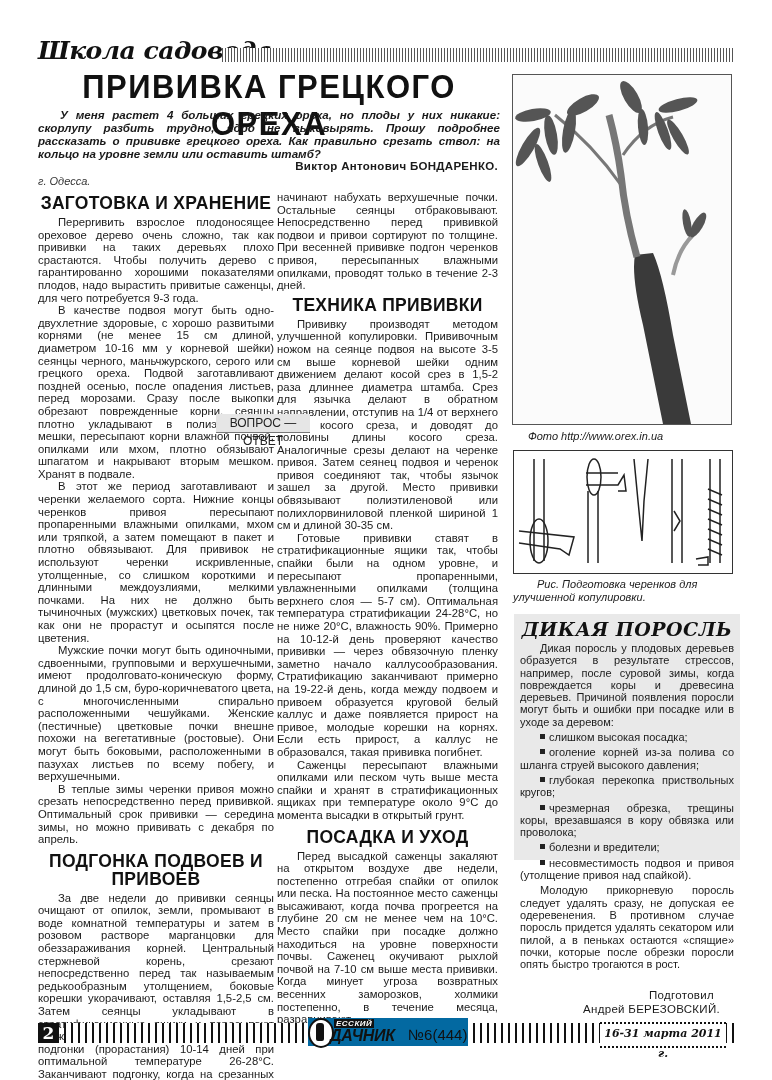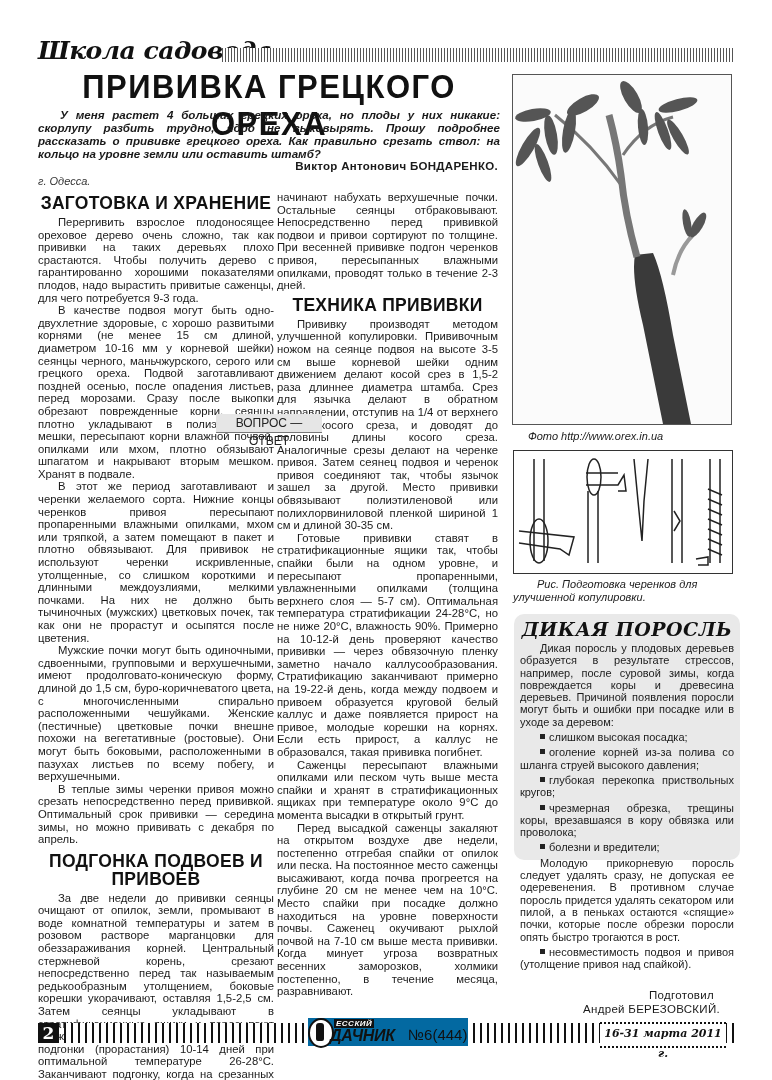--- a/index.html
+++ b/index.html
@@ -10,26 +10,26 @@
      background:repeating-linear-gradient(90deg,#555 0 1px,#fff 1px 3px); }
   .headline { left:38px; top:70px; width:462px; text-align:center; font-family:"Liberation Sans", sans-serif; font-weight:bold; font-size:31px; letter-spacing:1.5px; transform:scaleY(1.05); color:#111; }
   .lead { left:38px; top:108px; width:462px; font-family:"Liberation Sans", sans-serif; font-style:italic; font-weight:bold; font-size:11.6px; line-height:13px; text-align:justify; text-indent:22px; color:#1a1a1a; }
   .lead-author { left:200px; top:160px; width:298px; text-align:right; font-family:"Liberation Sans", sans-serif; font-weight:bold; font-size:11.5px; letter-spacing:0.3px; }
   .city { left:38px; top:175px; font-family:"Liberation Sans", sans-serif; font-style:italic; font-size:11px; color:#333; }
   .col { font-family:"Liberation Sans", sans-serif; font-size:11.3px; line-height:12.6px; text-align:justify; color:#1b1b1b; }
   .col p { margin:0; text-indent:20px; }
   .col h2 { margin:2px 0 4px 0; text-align:center; font-family:"Liberation Sans", sans-serif; font-weight:bold; font-size:17.5px; line-height:18px; letter-spacing:0.3px; color:#111; }
   .col1 { left:38px; top:192px; width:236px; }
   .col2 { left:277px; top:191px; width:221px; }
-  .qa-badge { left:216px; top:414px; width:106px; height:18px; background:#e6e6e6; border-bottom:1.5px solid #777; font-family:"Liberation Sans", sans-serif; font-size:12px; text-align:center; line-height:18px; color:#222; }
+  .qa-badge { left:216px; top:414px; width:94px; height:18px; background:#e6e6e6; border-bottom:1.5px solid #777; font-family:"Liberation Sans", sans-serif; font-size:12px; text-align:center; line-height:18px; color:#222; }
   .photo { left:512px; top:74px; width:218px; height:349px; border:1.3px solid #555; background:#fbfbfb; overflow:hidden; }
   .photo-caption { left:528px; top:430px; font-family:"Liberation Sans", sans-serif; font-style:italic; font-size:11px; color:#222; }
   .drawing { left:513px; top:450px; width:218px; height:122px; border:1.3px solid #333; background:#fff; overflow:hidden; }
   .drawing-caption { left:513px; top:578px; width:222px; font-family:"Liberation Sans", sans-serif; font-style:italic; font-size:11px; line-height:12.6px; text-indent:24px; color:#222; }
-  .sidebar { left:514px; top:614px; width:214px; height:236px; padding:4px 6px 6px 6px; background:#e9e9e9; border-radius:10px; }
+  .sidebar { left:514px; top:614px; width:214px; height:236px; padding:4px 6px 6px 6px; background:#e9e9e9; border-radius:0; }
   .sidebar h3 { margin:0 0 2px 0; text-align:center; font-family:"DejaVu Serif", serif; font-style:italic; font-weight:bold; font-size:19px; letter-spacing:0.5px; color:#111; }
   .sidebar .col { font-size:11px; line-height:12.3px; }
   .sidebar .bullet { margin-top:3px; }
   .sq { display:inline-block; width:5px; height:5px; background:#222; margin:0 4px 2px 0; }
   .prepared { left:520px; top:988px; width:200px; text-align:right; font-family:"Liberation Sans", sans-serif; font-weight:normal; font-size:11.5px; line-height:14px; letter-spacing:0.3px; }
   .footer-lines { left:64px; top:1023px; width:408px; height:20px; background:repeating-linear-gradient(90deg,#111 0 2px,#fff 2px 7px); }
   .footer-lines2 { left:438px; top:1023px; width:300px; height:20px; background:repeating-linear-gradient(90deg,#111 0 2px,#fff 2px 7px); }
   .page-num { left:38px; top:1023px; width:21px; height:20px; background:#111; color:#fff; font-family:"DejaVu Serif", serif; font-weight:bold; font-size:17px; line-height:20px; text-align:center; }
   .logo { left:308px; top:1018px; width:160px; height:28px; background:#0369a1; }
   .logo-mark { left:0; top:0; width:22px; height:26px; border:2px solid #111; border-radius:50%; background:#fff; }
@@ -59,20 +59,21 @@
   <h2 style="margin-top:6px;">ПОДГОНКА ПОДВОЕВ И ПРИВОЕВ</h2>
   <p>За две недели до прививки сеянцы очищают от опилок, земли, промывают в воде комнатной температуры и затем в розовом растворе марганцовки для обеззараживания корней. Центральный стержневой корень, срезают непосредственно перед так называемым редькообразным утолщением, боковые корешки укорачивают, оставляя 1,5-2,5 см. Затем сеянцы укладывают в стратификационные ящики и пересыпают влажными опилками. Продолжительность подгонки (прорастания) 10-14 дней при оптимальной температуре 26-28°С. Заканчивают подгонку, когда на срезанных корнях образуется нарост в месте срезов (каллус) и</p>
 </div>
 
 <div class="abs col col2">
   <p style="text-indent:0;">начинают набухать верхушечные почки. Остальные сеянцы отбраковывают. Непосредственно перед прививкой подвои и привои сортируют по толщине. При весенней прививке подгон черенков привоя, пересыпанных влажными опилками, проводят только в течение 2-3 дней.</p>
   <h2 style="margin-top:4px;">ТЕХНИКА ПРИВИВКИ</h2>
   <p>Прививку производят методом улучшенной копулировки. Прививочным ножом на сеянце подвоя на высоте 3-5 см выше корневой шейки одним движением делают косой срез в 1,5-2 раза длиннее диаметра штамба. Срез для язычка делают в обратном направлении, отступив на 1/4 от верхнего конца косого среза, и доводят до половины длины косого среза. Аналогичные срезы делают на черенке привоя. Затем сеянец подвоя и черенок привоя соединяют так, чтобы язычок зашел за другой. Место прививки обвязывают полиэтиленовой или полихлорвиниловой пленкой шириной 1 см и длиной 30-35 см.</p>
   <p>Готовые прививки ставят в стратификационные ящики так, чтобы спайки были на одном уровне, и пересыпают пропаренными, увлажненными опилками (толщина верхнего слоя — 5-7 см). Оптимальная температура стратификации 24-28°С, но не ниже 20°С, влажность 90%. Примерно на 10-12-й день проверяют качество прививки — через обвязочную пленку заметно начало каллусообразования. Стратификацию заканчивают примерно на 19-22-й день, когда между подвоем и привоем образуется круговой белый каллус и даже появляется прирост на привое, молодые корешки на корнях. Если есть прирост, а каллус не образовался, такая прививка погибнет.</p>
   <p>Саженцы пересыпают влажными опилками или песком чуть выше места спайки и хранят в стратификационных ящиках при температуре около 9°С до момента высадки в открытый грунт.</p>
+  <h2 style="margin-top:6px;">ПОСАДКА И УХОД</h2>
   <p>Перед высадкой саженцы закаляют на открытом воздухе две недели, постепенно отгребая спайки от опилок или песка. На постоянное место саженцы высаживают, когда почва прогреется на глубине 20 см не менее чем на 10°С. Место спайки при посадке должно находиться на уровне поверхности почвы. Саженец окучивают рыхлой почвой на 7-10 см выше места прививки. Когда минует угроза возвратных весенних заморозков, холмики постепенно, в течение месяца, разравнивают.</p>
 </div>
 
 <div class="abs qa-badge">ВОПРОС — ОТВЕТ</div>
 
 <div class="abs photo">
   <svg width="218" height="349" viewBox="0 0 218 349">
     <path d="M150 349 L130 250 Q118 200 122 180 L140 178 Q150 200 160 260 L178 349 Z" fill="#3a3a3a"></path>
     <path d="M124 182 Q112 140 108 100 Q104 70 96 40" stroke="#777" stroke-width="7" fill="none"></path>
     <path d="M108 110 Q80 70 42 40" stroke="#777" stroke-width="3" fill="none"></path>
@@ -118,22 +119,22 @@
 
 <div class="abs sidebar">
   <h3>ДИКАЯ ПОРОСЛЬ</h3>
   <div class="col">
     <p>Дикая поросль у плодовых деревьев образуется в результате стрессов, например, после суровой зимы, когда повреждается коры и древесина деревьев. Причиной появления поросли могут быть и ошибки при посадке или в уходе за деревом:</p>
     <p class="bullet"><span class="sq"></span><span>слишком высокая посадка;</span></p>
     <p class="bullet"><span class="sq"></span><span>оголение корней из-за полива со шланга струей высокого давления;</span></p>
     <p class="bullet"><span class="sq"></span><span>глубокая перекопка приствольных кругов;</span></p>
     <p class="bullet"><span class="sq"></span><span>чрезмерная обрезка, трещины коры, врезавшаяся в кору обвязка или проволока;</span></p>
     <p class="bullet"><span class="sq"></span><span>болезни и вредители;</span></p>
+    <p class="bullet"><span class="sq"></span><span>несовместимость подвоя и привоя (утолщение привоя над спайкой).</span></p>
     <p class="bullet">Молодую прикорневую поросль следует удалять сразу, не допуская ее одеревенения. В противном случае поросль придется удалять секатором или пилой, а в пеньках остаются «спящие» почки, которые после обрезки поросли опять быстро трогаются в рост.</p>
-    <p class="bullet"><span class="sq"></span><span>несовместимость подвоя и привоя (утолщение привоя над спайкой).</span></p>
   </div>
 </div>
 
 <div class="abs prepared">
   <div style="padding-right:6px;">Подготовил</div>
   <div>Андрей БЕРЕЗОВСКИЙ.</div>
 </div>
 
 <div class="abs footer-lines"></div>
 <div class="abs footer-lines2"></div>

